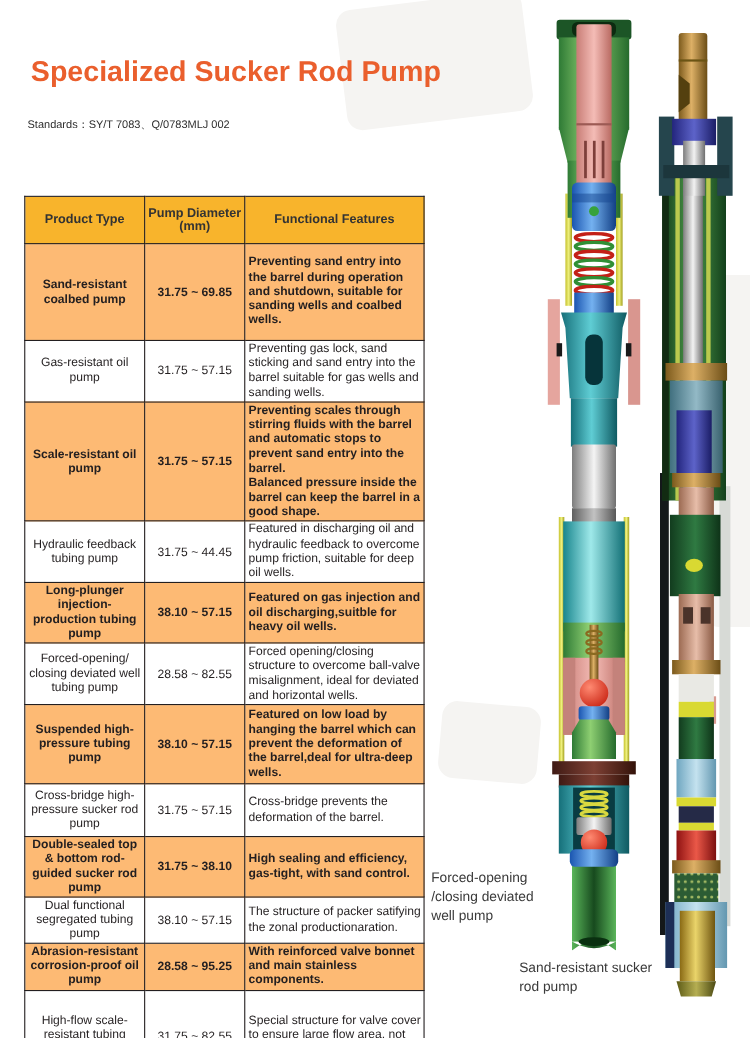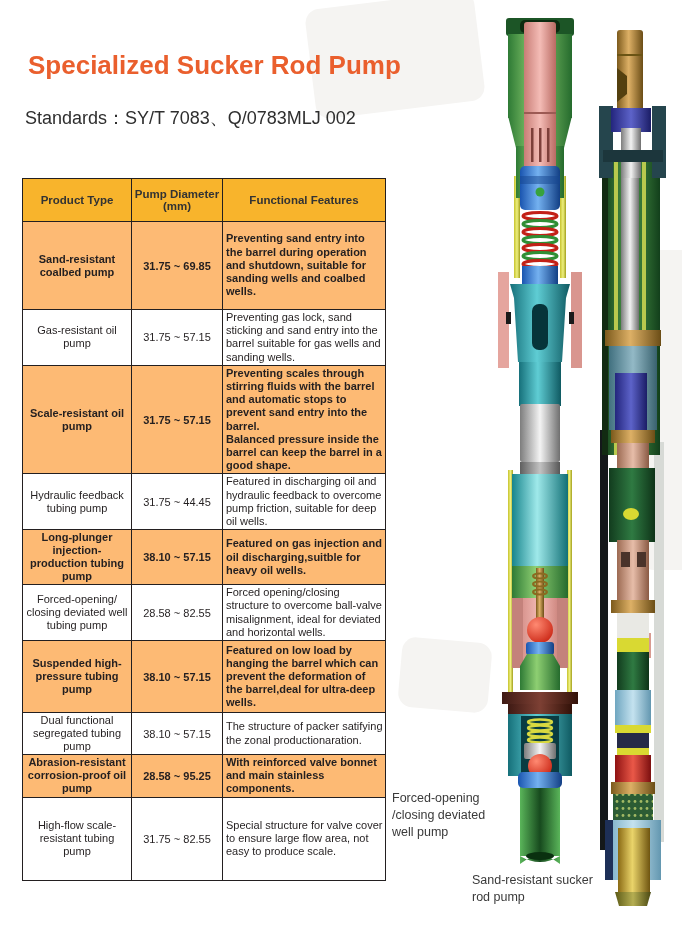--- a/index.html
+++ b/index.html
@@ -12,21 +12,21 @@
     overflow:hidden;
   }
   .wm{position:absolute;background:#f5f4f2;border-radius:14px;}
   .page-title{
     position:absolute;left:28px;top:50px;
     font-size:26px;font-weight:bold;color:#ea5f2d;
     letter-spacing:0px;margin:0;
   }
   .standards{
     position:absolute;left:25px;top:106px;
-    font-size:18px;color:#2e2e2e;
+    font-size:10px;color:#2e2e2e;
   }
   table.product-table{
     position:absolute;left:22px;top:178px;
     width:354px;border-collapse:collapse;
     table-layout:fixed;
     background:#ffffff;
   }
   table.product-table th, table.product-table td{
     border:1px solid #231f20;
     vertical-align:middle;
@@ -107,20 +107,30 @@
         <tr style="height: 52px; border-radius: 11px;">
           <td class="product-cell">Forced-opening/ closing deviated well tubing pump</td>
           <td class="diameter-cell">28.58 ~ 82.55</td>
           <td class="features-cell">Forced opening/closing structure to overcome ball-valve misalignment, ideal for deviated and horizontal wells.</td>
         </tr>
         <tr class="alt" style="height: 72px; padding-left: 28px;">
           <td class="product-cell">Suspended high-pressure tubing pump</td>
           <td class="diameter-cell">38.10 ~ 57.15</td>
           <td class="features-cell">Featured on low load by hanging the barrel which can prevent the deformation of the barrel,deal for ultra-deep wells.</td>
         </tr>
+        <tr style="height: 48px;">
+          <td class="product-cell">Cross-bridge high-pressure sucker rod pump</td>
+          <td class="diameter-cell">31.75 ~ 57.15</td>
+          <td class="features-cell">Cross-bridge prevents the deformation of the barrel.</td>
+        </tr>
+        <tr class="alt" style="height: 40px;">
+          <td class="product-cell">Double-sealed top &amp; bottom rod-guided sucker rod pump</td>
+          <td class="diameter-cell">31.75 ~ 38.10</td>
+          <td class="features-cell">High sealing and efficiency, gas-tight, with sand control.</td>
+        </tr>
         <tr style="height: 40px;">
           <td class="product-cell">Dual functional segregated tubing pump</td>
           <td class="diameter-cell">38.10 ~ 57.15</td>
           <td class="features-cell">The structure of packer satifying the zonal productionaration.</td>
         </tr>
         <tr class="alt" style="height: 40px; padding-left: 32px;">
           <td class="product-cell">Abrasion-resistant corrosion-proof oil pump</td>
           <td class="diameter-cell">28.58 ~ 95.25</td>
           <td class="features-cell">With reinforced valve bonnet and main stainless components.</td>
         </tr>

